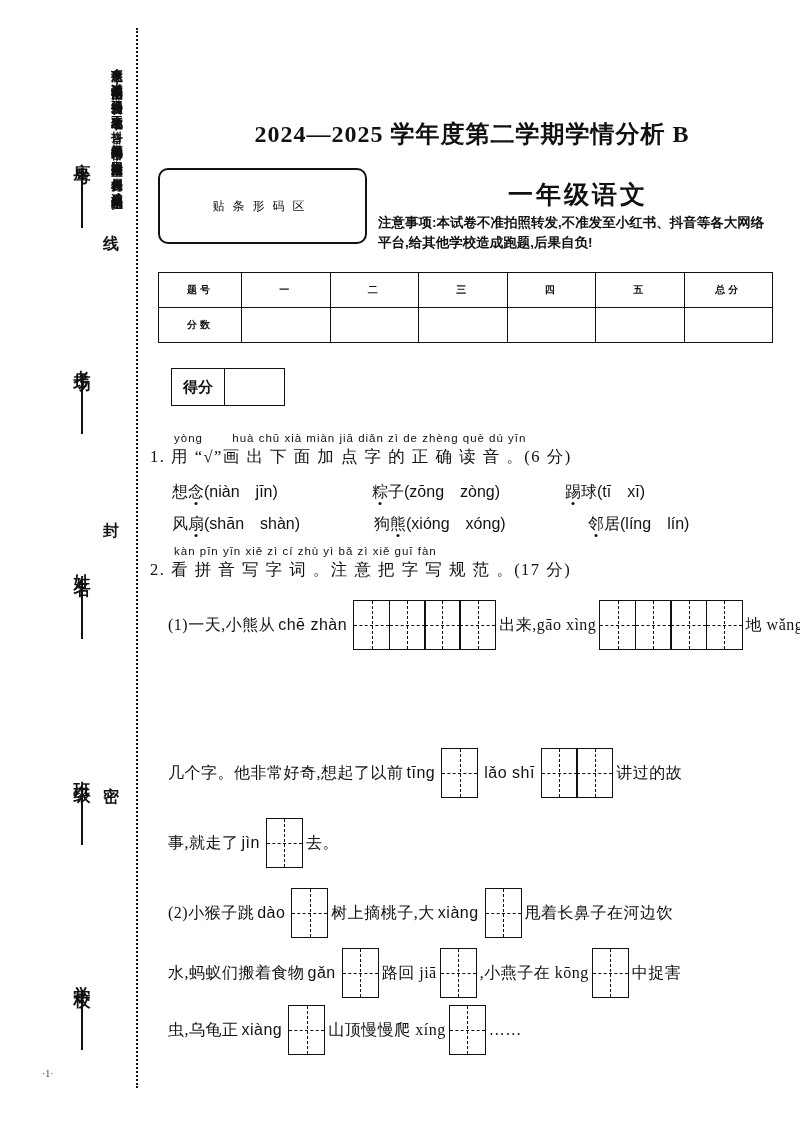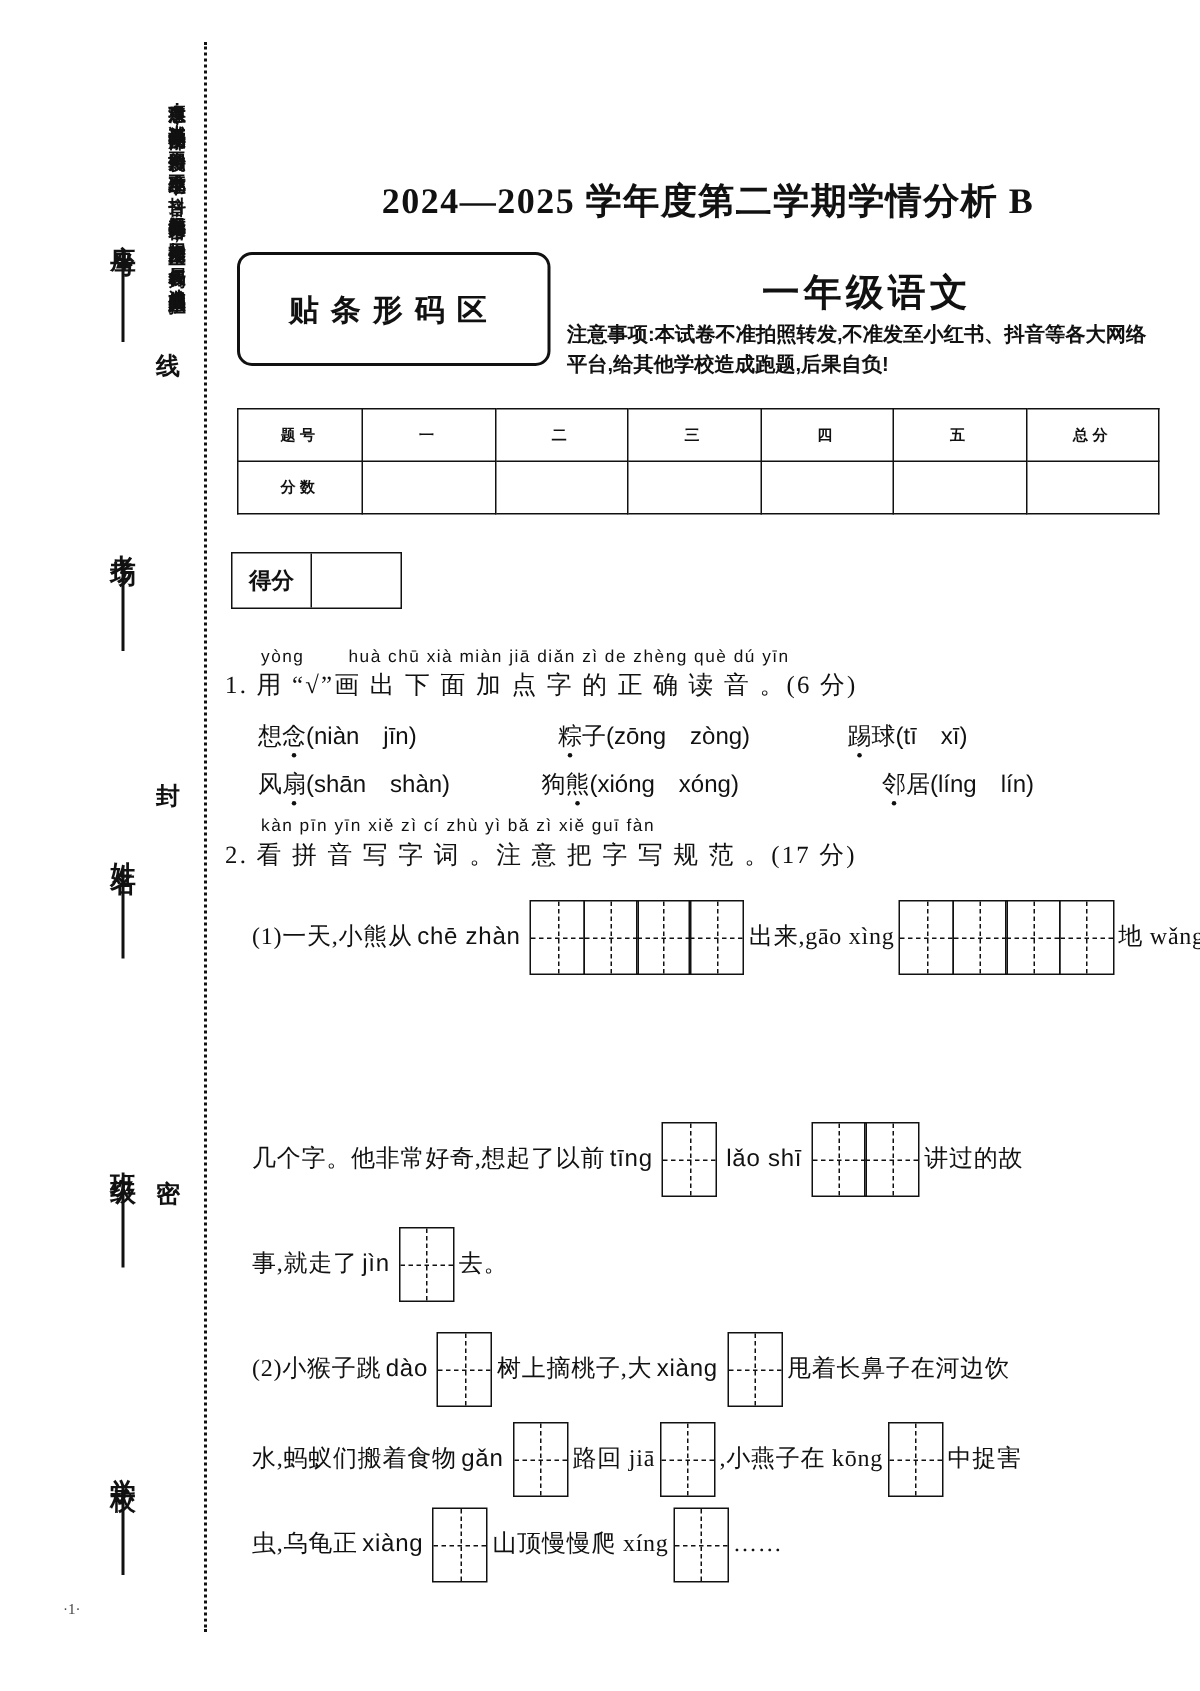--- a/index.html
+++ b/index.html
@@ -36,37 +36,37 @@
 
   
   .body-col{position:absolute;left:150px;top:0;width:640px;height:889px;}
 
   .title{position:absolute;left:52px;top:118px;width:540px;text-align:center;
          font-size:24px;font-weight:700;letter-spacing:1px;}
 
   .barcode-box{position:absolute;left:8px;top:168px;width:205px;height:72px;
                border:2.2px solid #111;border-radius:10px;
                display:flex;align-items:center;justify-content:center;}
-  .barcode-box span{font-size:20px;font-weight:700;letter-spacing:8px;
+  .barcode-box span{font-size:12px;font-weight:400;letter-spacing:8px;
                     font-family:"Liberation Sans","DejaVu Sans",sans-serif;}
 
   .subject{position:absolute;left:228px;top:178px;width:400px;text-align:center;
            font-size:25px;font-weight:700;letter-spacing:3px;}
   .notice{position:absolute;left:228px;top:213px;width:398px;
           font-size:13.5px;font-weight:700;line-height:20px;letter-spacing:0px;
           font-family:"Liberation Sans","DejaVu Sans",sans-serif;}
 
   
   table.score{position:absolute;left:8px;top:272px;width:615px;
               border-collapse:collapse;table-layout:fixed;}
   table.score td{border:1.4px solid #111;height:32px;text-align:center;
                  font-size:10px;font-weight:600;letter-spacing:3px;}
   table.score td.hdr{width:80px;}
 
-  .defen{position:absolute;left:4px;top:368px;width:112px;height:36px;
+  .defen{position:absolute;left:21px;top:368px;width:112px;height:36px;
          border:1.5px solid #111;display:flex;gap:33px;}
   .defen .lab{width:52px;display:flex;align-items:center;justify-content:center;
               font-size:15px;font-weight:600;border-right:1.5px solid #111;}
   .defen .blank{flex:1;}
 
   .secline{position:absolute;left:155px;top:360px;}
   .secline .py{font-size:11.5px;letter-spacing:1px;padding-left:22px;
                font-family:"Liberation Sans","DejaVu Sans",sans-serif;display:block;
                line-height:14px;}
   .secline .cn{font-size:17px;font-weight:700;letter-spacing:2px;display:block;
@@ -209,21 +209,21 @@
         </div>
         <div class="q1item" style="left:415px;">
           <span class="han"><span class="dotmark">踢</span>球</span><span>(tī　xī)</span>
         </div>
       </div>
 
       <div class="q1row" style="top:80px;height:30px;">
         <div class="q1item" style="left:22px;">
           <span class="han">风<span class="dotmark">扇</span></span><span>(shān　shàn)</span>
         </div>
-        <div class="q1item" style="left:211px;text-align:right;">
+        <div class="q1item" style="left:224px;text-align:right;">
           <span class="han">狗<span class="dotmark">熊</span></span><span>(xióng　xóng)</span>
         </div>
         <div class="q1item" style="left:438px;">
           <span class="han"><span class="dotmark">邻</span>居</span><span>(líng　lín)</span>
         </div>
       </div>
     </div>
 
     <div class="q q2">
       <span class="qpy">kàn pīn yīn xiě zì  cí     zhù yì bǎ zì xiě guī fàn</span>

